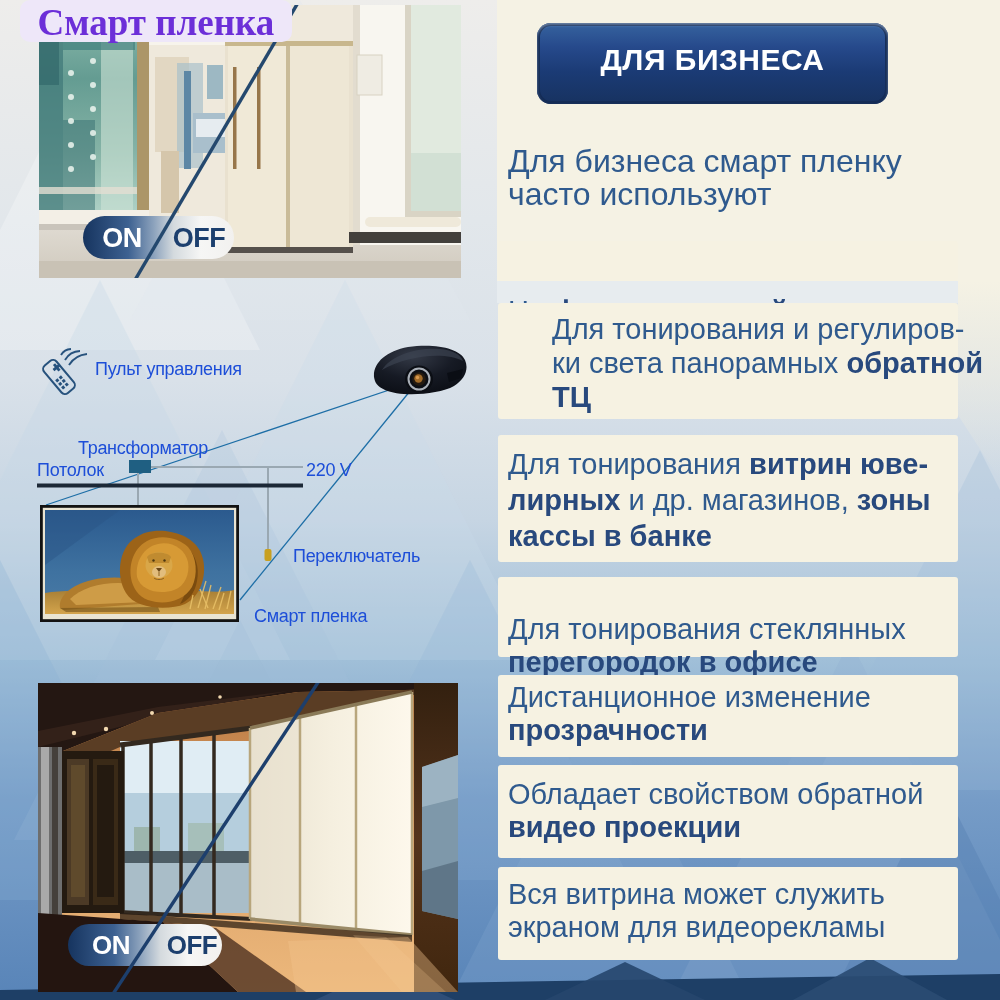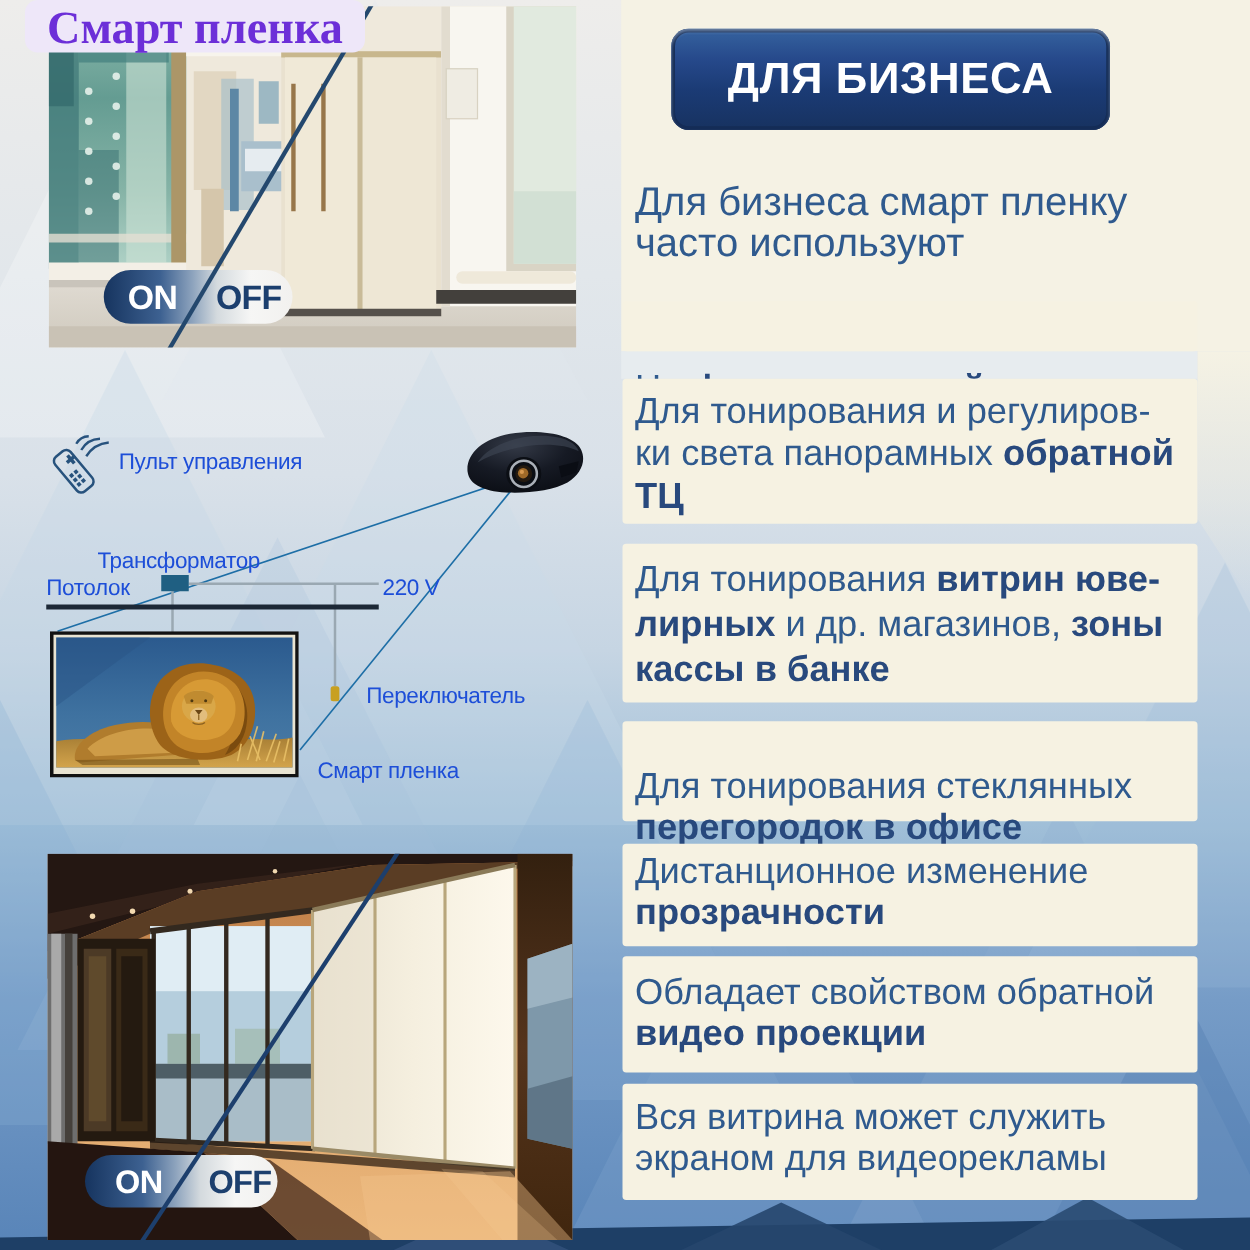--- a/index.html
+++ b/index.html
@@ -365,29 +365,29 @@
   <text x="73" y="271" font-size="26" font-weight="bold" letter-spacing="-0.5" fill="#ffffff" text-anchor="middle" font-family="Liberation Sans,sans-serif">ON</text>
   <text x="154" y="271" font-size="26" font-weight="bold" letter-spacing="-0.5" fill="#1c3f6e" text-anchor="middle" font-family="Liberation Sans,sans-serif">OFF</text>
 
   <line x1="73" y1="314" x2="281" y2="-2" stroke="#1d3f6d" stroke-width="3.4"></line>
 </svg>
 
 <div class="abs" style="left:537px;top:23px;width:351px;height:81px;border-radius:14px;
   background:linear-gradient(180deg,#36639f 0%,#26498b 30%,#1b3b75 60%,#173260 100%);
   box-shadow:inset 0 2px 3px rgba(190,210,235,0.55), inset 0 0 0 3px #142c56;"></div>
 
-<div class="abs" style="left:537px;top:43px;width:351px;text-align:center;font-size:35px;font-weight:bold;color:#ffffff;letter-spacing:0.5px;">ДЛЯ БИЗНЕСА</div>
+<div class="abs" style="left:537px;top:43px;width:351px;text-align:center;font-size:30px;font-weight:bold;color:#ffffff;letter-spacing:0.5px;">ДЛЯ БИЗНЕСА</div>
 
 <div class="abs" style="left:508px;top:145px;font-size:32px;color:#2f5a8e;line-height:33px;">Для бизнеса смарт пленку<br>часто используют</div>
 
 <div class="bar" style="top:241px;height:40px;"></div>
 <div class="bt" style="top:247px;margin-top:48px;">На <b>фасадах зданий</b></div>
 
 <div class="bar" style="top:303px;height:116px;"></div>
-<div class="bt" style="top:312px;line-height:34px;">Для тонирования и регулиров-<br>ки света панорамных <b>обратной</b><br><b>ТЦ</b></div>
+<div class="bt" style="top:312px;line-height:34px;margin-left:44px;">Для тонирования и регулиров-<br>ки света панорамных <b>обратной</b><br><b>ТЦ</b></div>
 
 <div class="bar" style="top:435px;height:127px;"></div>
 <div class="bt" style="top:446px;line-height:36px;">Для тонирования <b>витрин юве-</b><br><b>лирных</b> и др. магазинов, <b>зоны</b><br><b>кассы в банке</b></div>
 
 <div class="bar" style="top:577px;height:80px;"></div>
 <div class="bt" style="top:582px;margin-top:31px;">Для тонирования стеклянных<br><b>перегородок в офисе</b></div>
 
 <div class="bar" style="top:675px;height:82px;"></div>
 <div class="bt" style="top:681px;">Дистанционное изменение<br><b>прозрачности</b></div>
 

